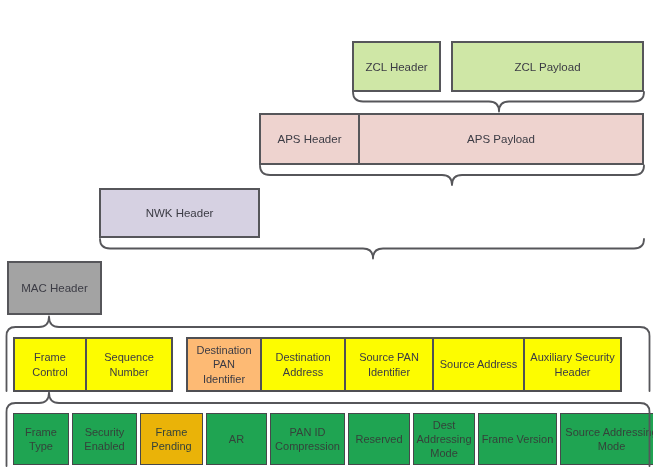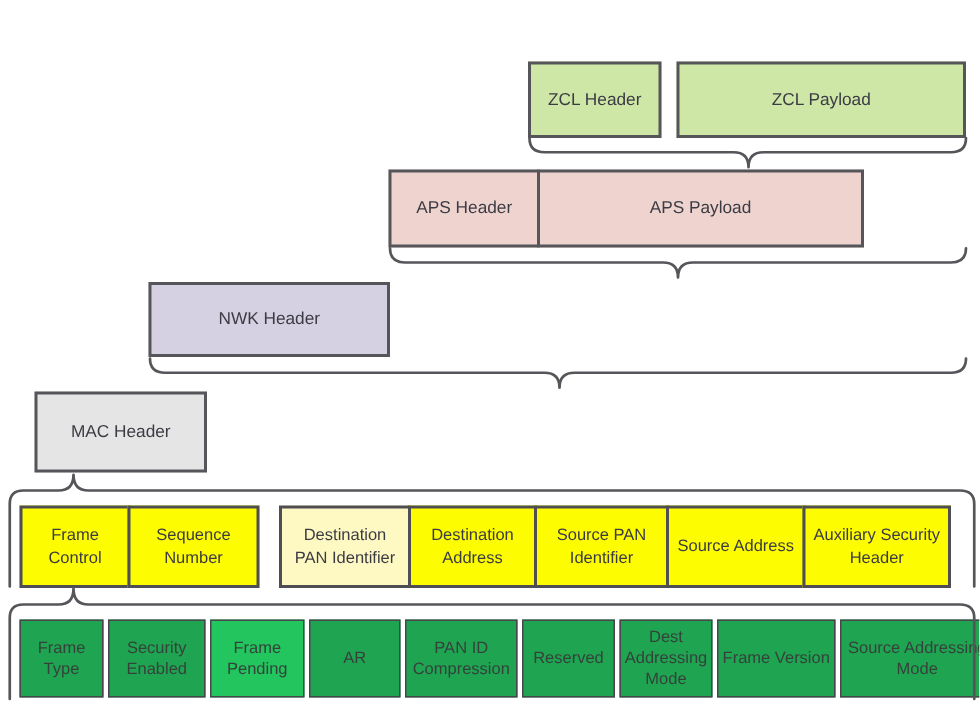--- a/index.html
+++ b/index.html
@@ -36,47 +36,47 @@
 </head>
 <body>
 
 <div class="canvas">
 
   <div class="row layer-row" style="left:352px;top:41px;width:292px;height:51px;gap:12px;">
     <div class="cell" style="width: 89px; background-color: rgb(207, 231, 166);">ZCL Header</div>
     <div class="cell" style="flex: 1 1 0%; background-color: rgb(207, 231, 166);">ZCL Payload</div>
   </div>
 
-  <div class="row layer-row" style="left:259px;top:113px;width:317px;height:52px;">
+  <div class="row layer-row" style="left:259px;top:113px;width:385px;height:52px;">
     <div class="cell" style="width: 101px; background-color: rgb(238, 211, 207);">APS Header</div>
     <div class="cell" style="flex: 1 1 0%; background-color: rgb(238, 211, 207);">APS Payload</div>
   </div>
 
   <div class="row layer-row" style="left:99px;top:188px;width:545px;height:50px;">
     <div class="cell" style="width: 161px; background-color: rgb(214, 209, 226); text-align: right;">NWK Header</div>
   </div>
 
   <div class="row layer-row" style="left:7px;top:261px;width:637px;height:54px;">
-    <div class="cell" style="width: 115px; background-color: #e5e5e5; margin-left: 16px;">MAC Header</div>
+    <div class="cell" style="width: 95px; background-color: #a3a3a3;">MAC Header</div>
   </div>
 
   <div class="row field-row" style="left:13px;top:337px;width:630px;height:55px;">
     <div class="cell" style="width: 74px; background-color: rgb(253, 252, 0);">Frame Control</div>
     <div class="cell" style="width: 88px; background-color: rgb(253, 252, 0);">Sequence Number</div>
-    <div class="cell" style="width: 88px; background-color: #fef9c3; margin-left: 13px;">Destination PAN Identifier</div>
+    <div class="cell" style="width: 76px; background-color: #fdba74; margin-left: 13px;">Destination PAN Identifier</div>
     <div class="cell" style="width: 86px; background-color: rgb(253, 252, 0);">Destination Address</div>
     <div class="cell" style="width: 90px; background-color: rgb(253, 252, 0);">Source PAN Identifier</div>
     <div class="cell" style="width: 93px; background-color: rgb(253, 252, 0);">Source Address</div>
     <div class="cell" style="width: 99px; background-color: rgb(253, 252, 0);">Auxiliary Security Header</div>
   </div>
 
   <div class="row bit-row" style="left:13px;top:413px;width:650px;height:52px;">
     <div class="cell" style="width: 56px; background-color: rgb(31, 164, 82);">Frame Type</div>
     <div class="cell" style="width: 65px; background-color: rgb(31, 164, 82);">Security Enabled</div>
-    <div class="cell" style="width: 63px; background-color: #22c55e;">Frame Pending</div>
+    <div class="cell" style="width: 63px; background-color: #eab308;">Frame Pending</div>
     <div class="cell" style="width: 61px; background-color: rgb(31, 164, 82);">AR</div>
     <div class="cell" style="width: 75px; background-color: rgb(31, 164, 82);">PAN ID Compression</div>
     <div class="cell" style="width: 62px; background-color: rgb(31, 164, 82);">Reserved</div>
     <div class="cell" style="width: 62px; background-color: rgb(31, 164, 82);">Dest Addressing Mode</div>
     <div class="cell" style="width: 79px; background-color: rgb(31, 164, 82);">Frame Version</div>
     <div class="cell" style="flex: 1 1 0%; background-color: rgb(31, 164, 82);">Source Addressing Mode</div>
   </div>
 
   <svg class="braces" width="653" height="475" viewBox="0 0 653 475">
 

